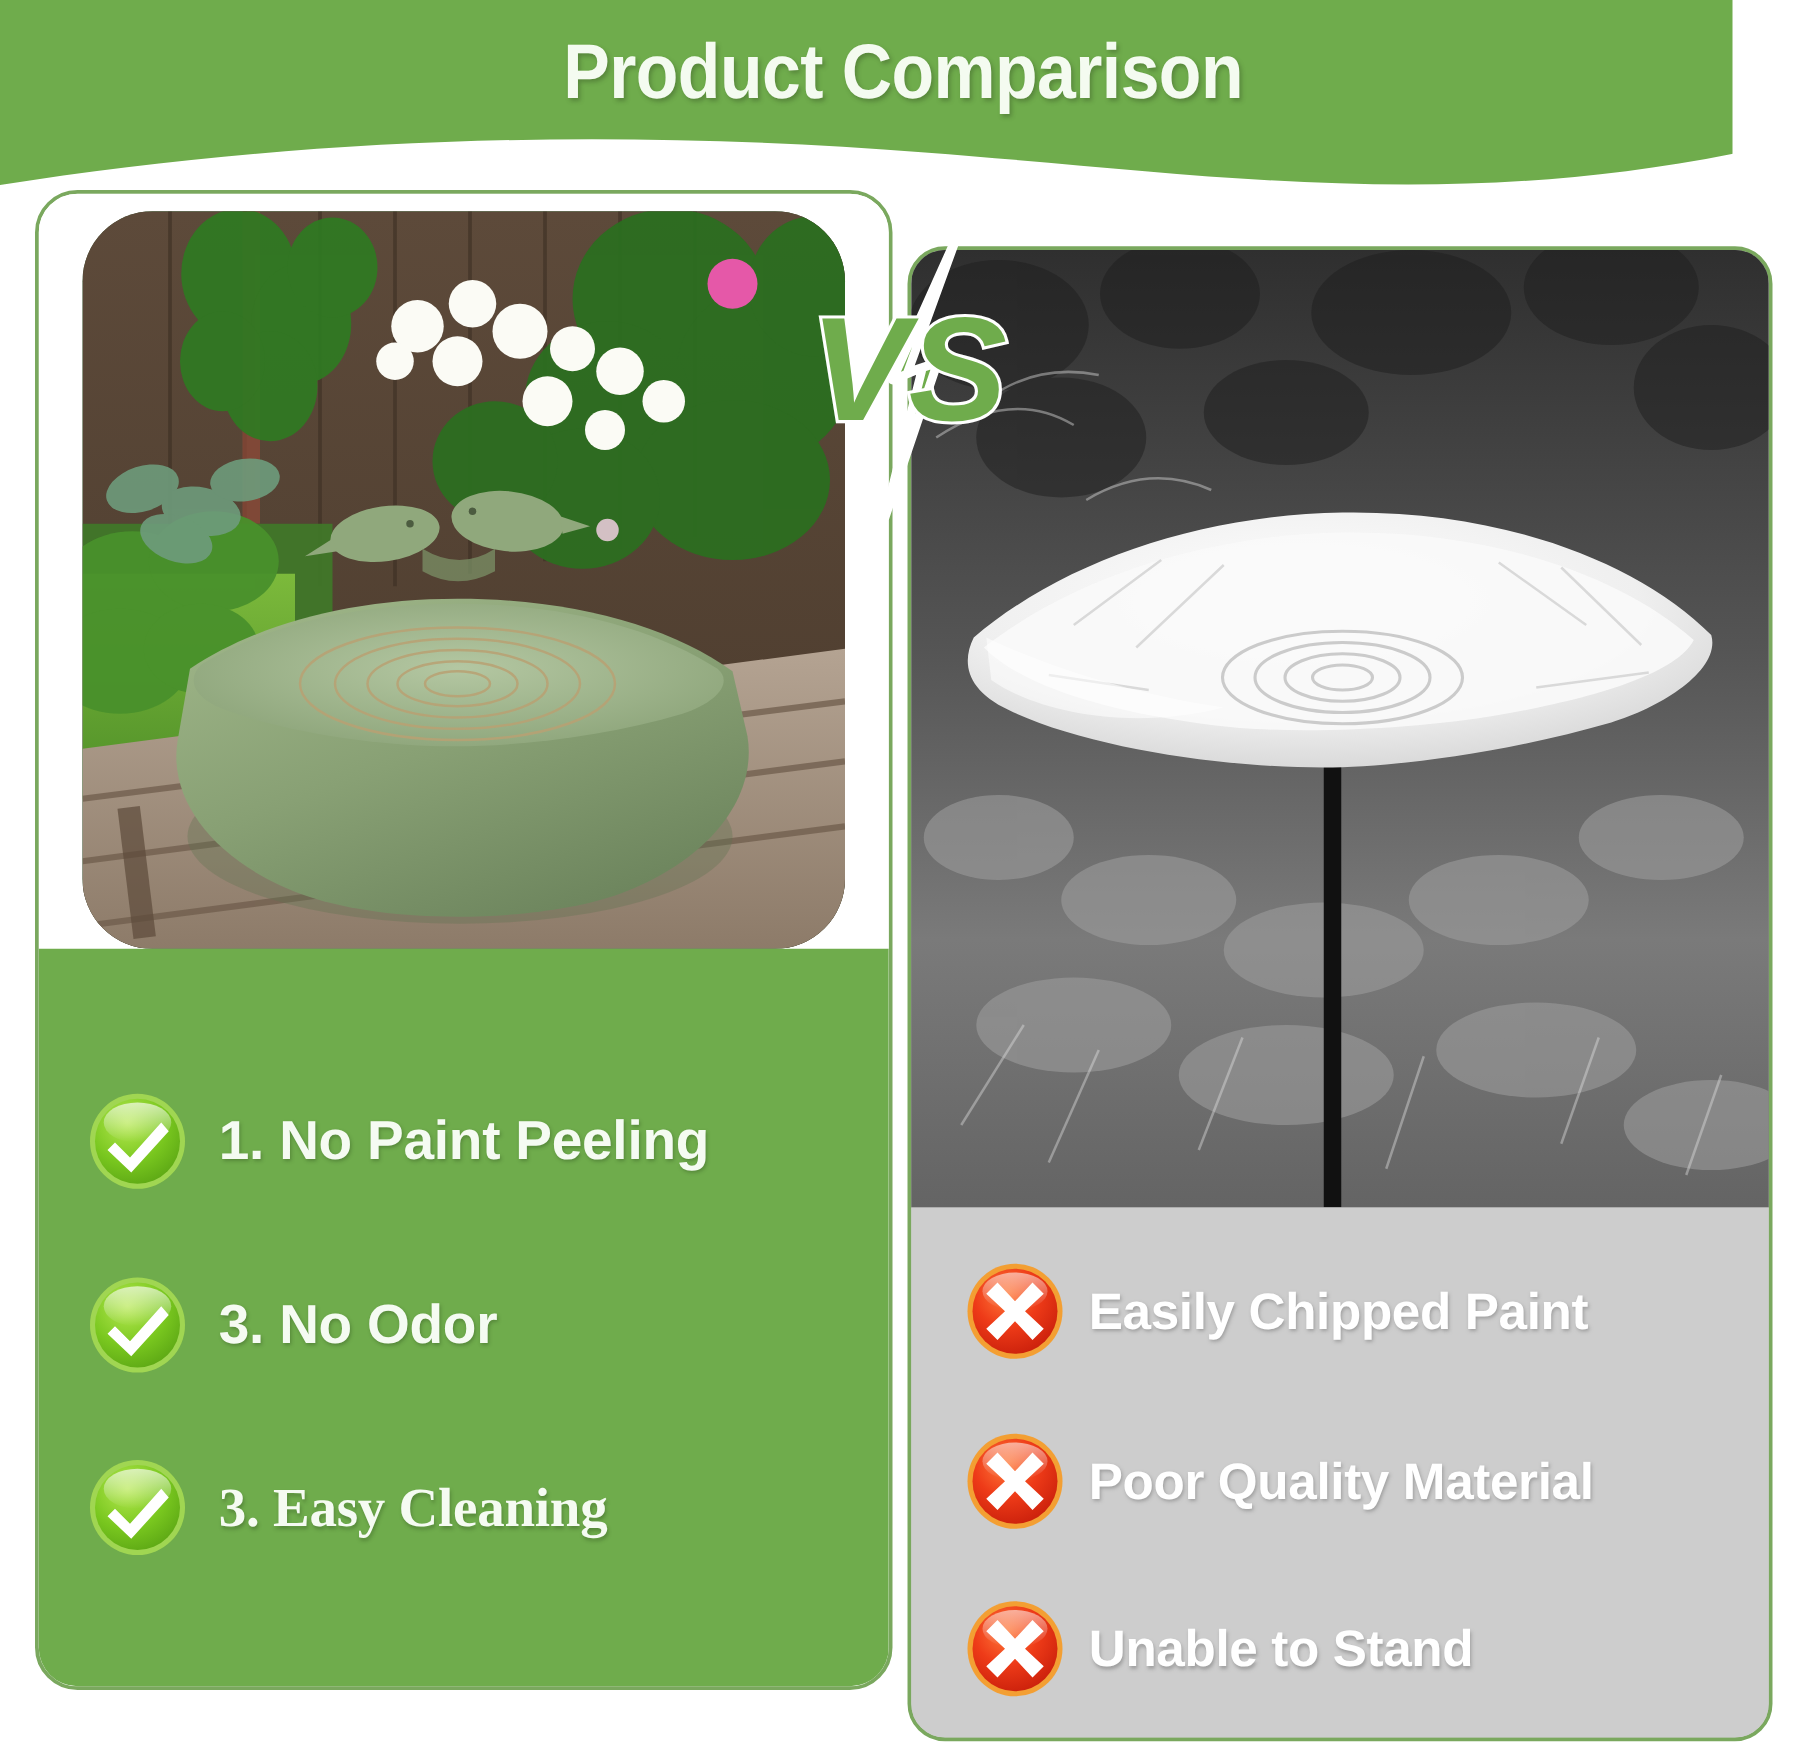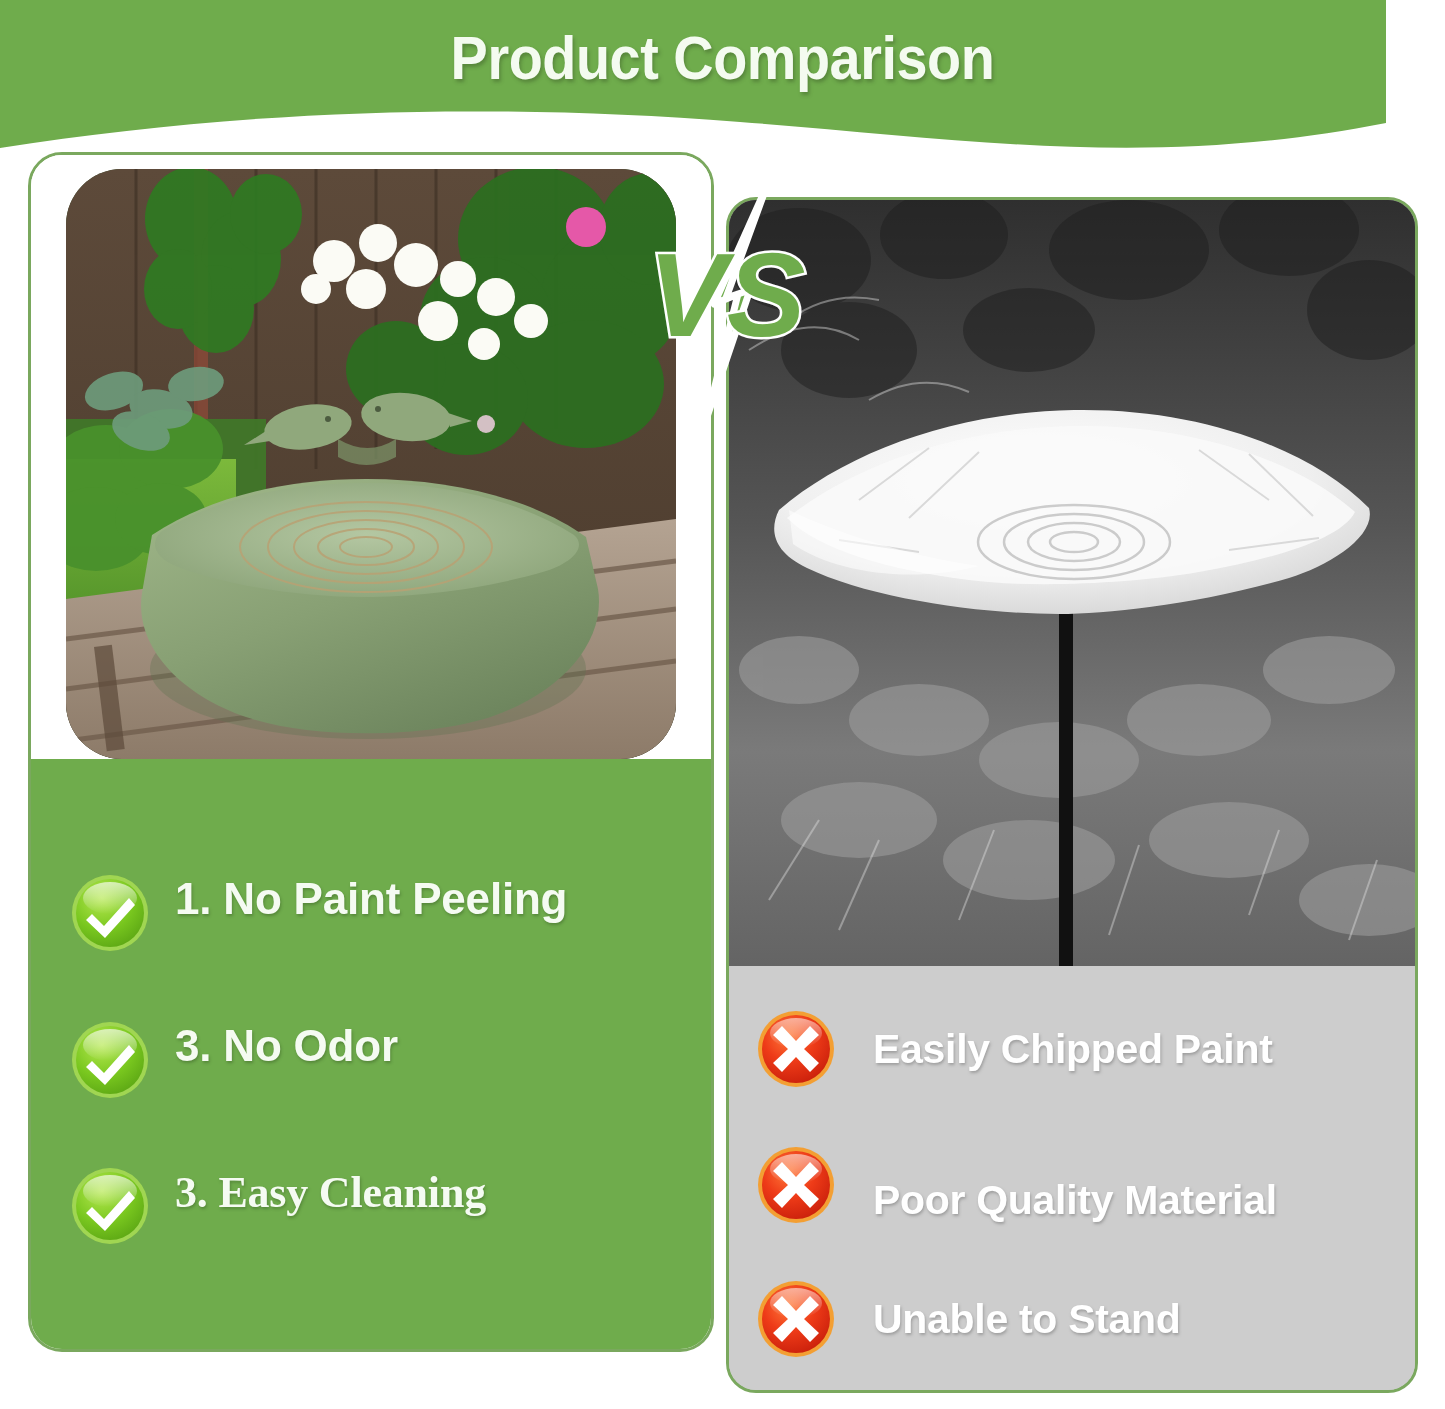--- a/index.html
+++ b/index.html
@@ -79,20 +79,21 @@
     position: absolute;
     left: 0; top: 604px;
     width: 680px;
     height: 596px;
     background: #6fac4c;
   }
   .li-row {
     position: absolute;
     left: 40px;
     display: flex;
+    align-items: center;
     gap: 26px;
   }
   .li-row.r1 { top: 115px; }
   .li-row.r2 { top: 262px; }
   .li-row.r3 { top: 408px; font-family: Liberation Serif, serif; }
   .li-label {
     color: #f5fbf2;
     font-size: 44px;
     font-weight: bold;
     letter-spacing: -0.2px;
@@ -142,27 +143,27 @@
   }
   .right-list {
     position: absolute;
     left: 0; top: 766px;
     width: 686px;
     height: 424px;
     background: #cdcdcd;
   }
   .ri-row {
     position: absolute;
-    left: 28px;
+    left: 44px;
     display: flex;
     align-items: center;
-    gap: 38px;
+    gap: 20px;
   }
   .ri-row.r1 { top: 44px; }
-  .ri-row.r2 { top: 180px; align-items: flex-end; }
+  .ri-row.r2 { top: 180px; }
   .ri-row.r3 { top: 314px; }
   .ri-label {
     color: #ffffff;
     font-size: 41px;
     font-weight: bold;
     letter-spacing: -0.3px;
     white-space: nowrap;
     text-shadow: 1px 2px 3px rgba(120,120,120,0.55);
   }
 </style>

